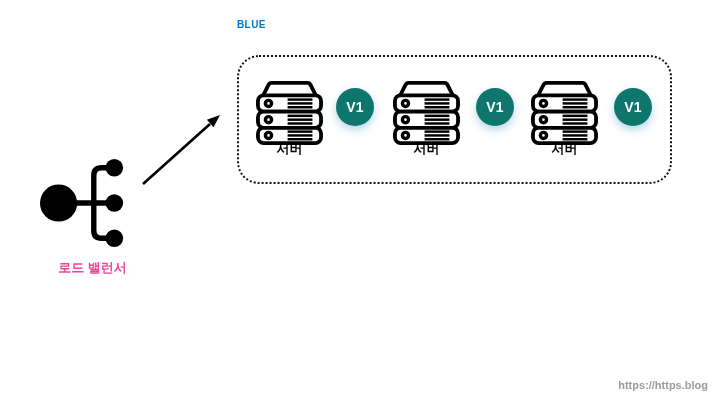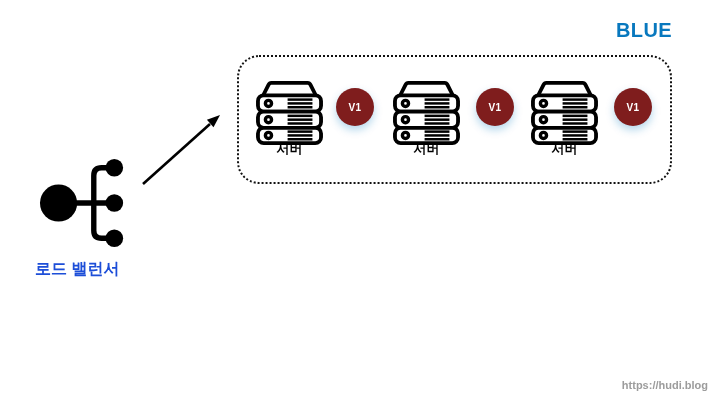--- a/index.html
+++ b/index.html
@@ -7,51 +7,51 @@
     width: 720px; height: 405px;
     background: #ffffff;
     font-family: "Liberation Sans", "DejaVu Sans", sans-serif;
     overflow: hidden;
   }
   .canvas { position: relative; width: 720px; height: 405px; background: #ffffff; }
 
   
   .group-title {
     position: absolute; left: 237px; top: 19px; width: 435px;
-    text-align: right; font-size: 20px; font-weight: 800;
+    text-align: left; font-size: 10px; font-weight: 800;
     letter-spacing: 0.4px; color: #0878be;
   }
   .blue-box {
     position: absolute; left: 237px; top: 55px;
     width: 431px; height: 125px;
     border: 2px dotted #111;
     border-radius: 22px;
   }
   .server-group { position: absolute; top: 23px; width: 67px; }
   .server-icon { display: block; width: 67px; height: 65px; }
   .server-label {
     position: absolute; top: 60px; left: 0; width: 67px;
     text-align: center; font-size: 13px; font-weight: 700; color: #000;
   }
   .badge {
     position: absolute; top: 31px; width: 38px; height: 38px;
-    border-radius: 50%; background: #7f1d1d;
-    color: #ffffff; font-size: 10px; font-weight: 800; letter-spacing: 0.3px;
+    border-radius: 50%; background: #0f766e;
+    color: #ffffff; font-size: 14px; font-weight: 800; letter-spacing: 0.3px;
     display: flex; align-items: center; justify-content: center;
     box-shadow: 0 4px 9px rgba(8,120,190,0.30);
   }
   .g1 { left: 17px; }  .b1 { left: 97px; }
   .g2 { left: 154px; } .b2 { left: 237px; }
   .g3 { left: 292px; } .b3 { left: 375px; }
 
   
   .lb-icon { position: absolute; left: 38px; top: 159px; width: 92px; height: 90px; }
   .lb-label {
     position: absolute; left: 35px; top: 259px; width: 115px;
-    text-align: left; font-size: 16px; font-weight: 700; color: #1d4ed8;
+    text-align: center; font-size: 13px; font-weight: 700; color: #ec4899;
   }
 
   
   .arrow { position: absolute; left: 136px; top: 108px; width: 95px; height: 85px; }
 
   
   .watermark {
     position: absolute; right: 12px; top: 379px;
     font-size: 11px; font-weight: 700; color: #9c9c9c;
   }
@@ -160,15 +160,15 @@
   </span>
   <div class="lb-label">로드 밸런서</div>
 
   <span class="arrow">
     <svg viewBox="0 0 95 85" width="95" height="85">
       <line x1="7" y1="76" x2="74" y2="16" stroke="#000" stroke-width="2.6"></line>
       <polygon points="84,7 77.5,19.3 70.9,11.8" fill="#000"></polygon>
     </svg>
   </span>
 
-  <div class="watermark">https://hudi.blog</div>
+  <div class="watermark">https://https.blog</div>
 
 </div>
 
 </body></html>

